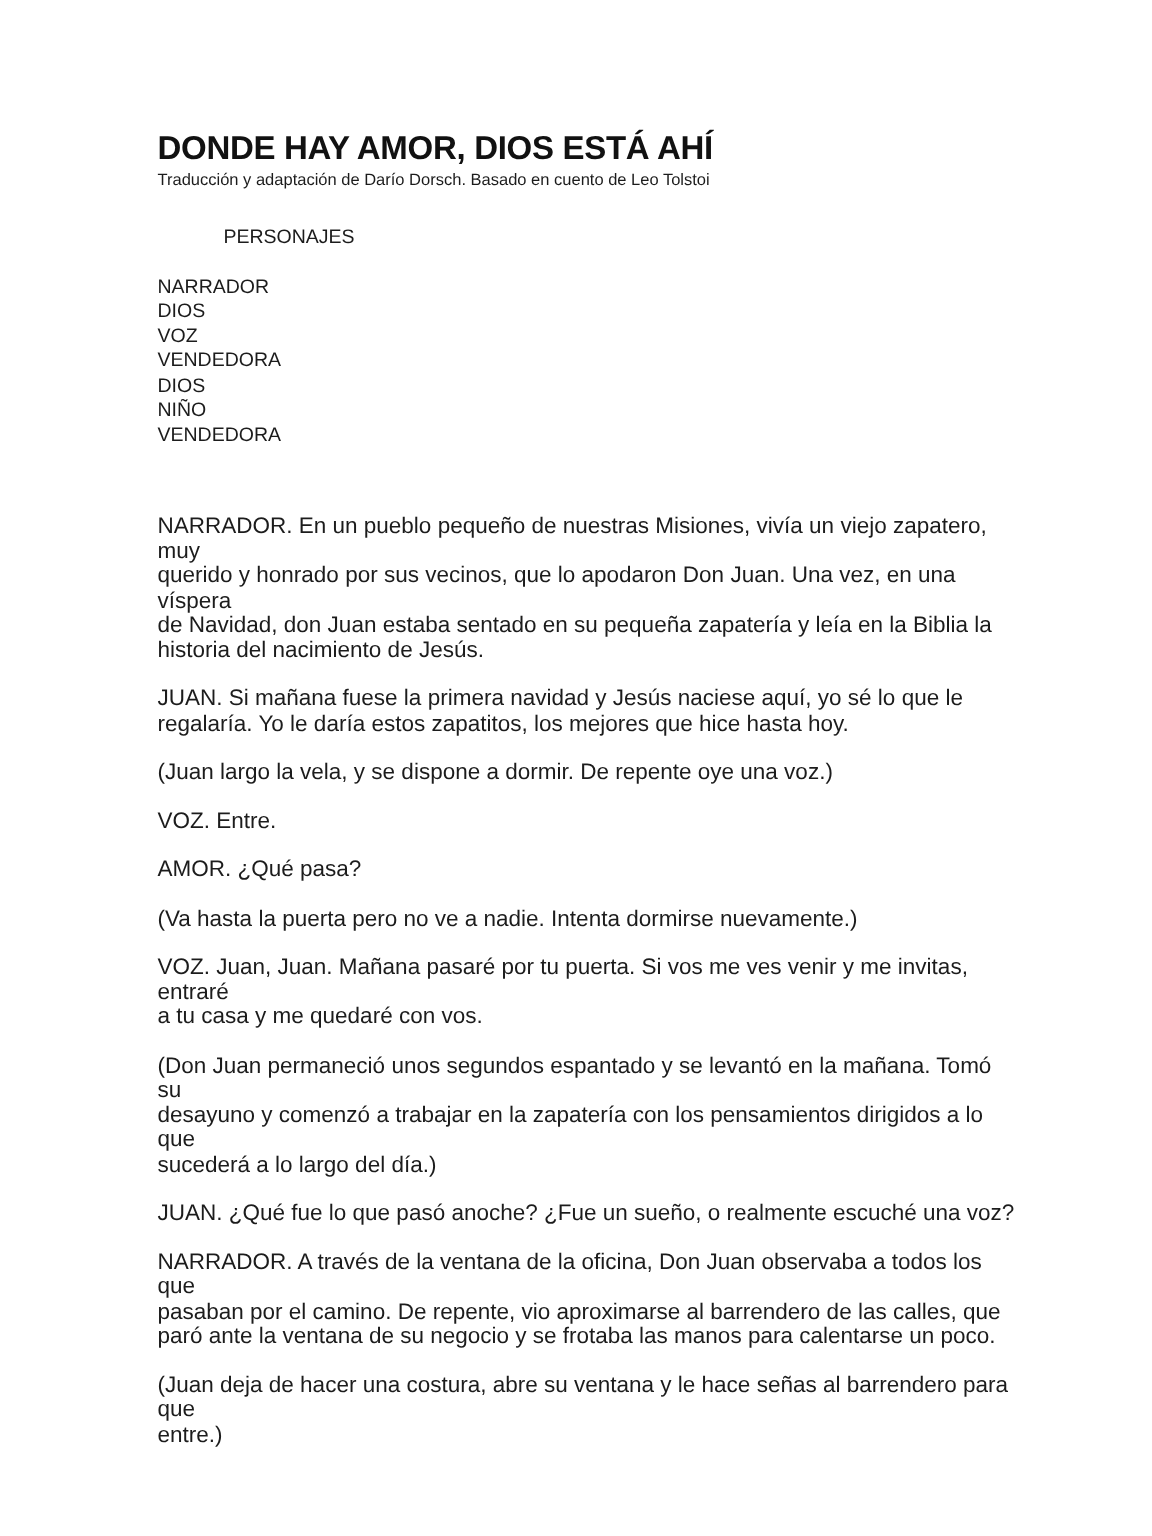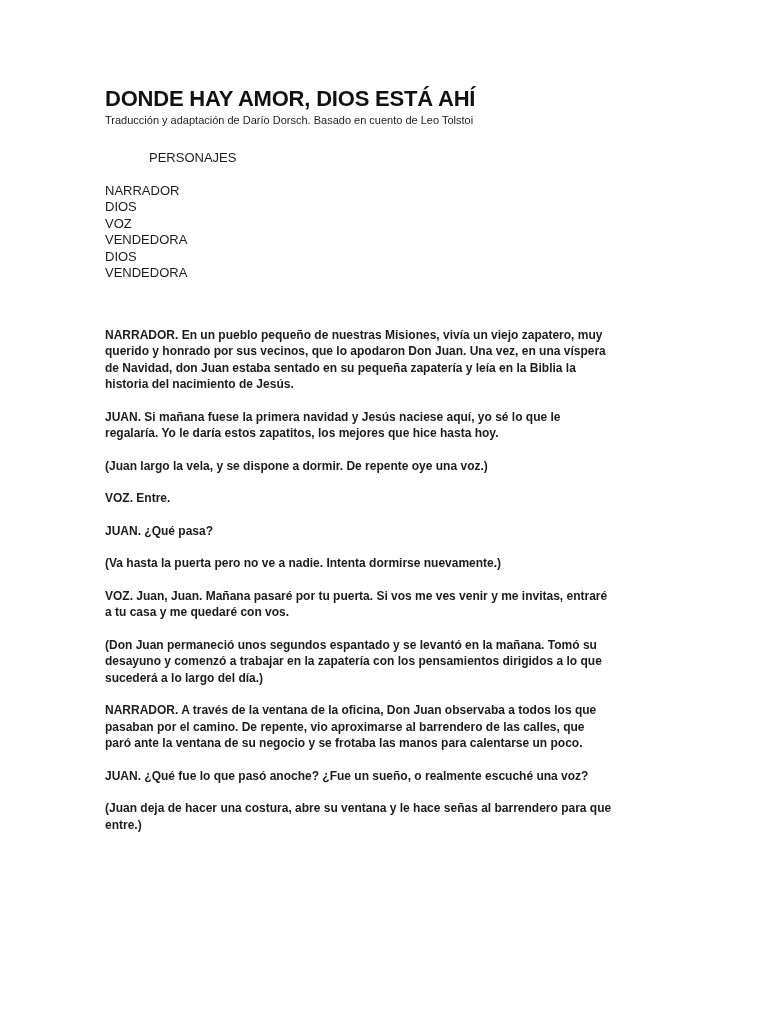--- a/index.html
+++ b/index.html
@@ -41,59 +41,59 @@
     margin-top: 23px;
     margin-left: 44px;
   }
   .cast-list {
     font-size: 13px;
     line-height: 16.5px;
     margin-top: 16px;
     margin-bottom: 45px;
   }
   .script-body .para {
-    font-size: 12px;
+    font-size: 15px;
     line-height: 16.5px;
     white-space: pre-line;
     margin: 0 0 16px 0;
     max-width: 600px;
-    font-weight: bold;
   }
 </style>
 </head>
 <body>
 
 <div class="page">
   <div class="doc-title">DONDE HAY AMOR, DIOS ESTÁ AHÍ</div>
   <div class="doc-subtitle">Traducción y adaptación de Darío Dorsch. Basado en cuento de Leo Tolstoi</div>
   <div class="cast-heading">PERSONAJES</div>
   <div class="cast-list">
       <div class="cast-member">NARRADOR</div>
       <div class="cast-member">DIOS</div>
       <div class="cast-member">VOZ</div>
       <div class="cast-member">VENDEDORA</div>
       <div class="cast-member">DIOS</div>
+      <div class="cast-member">NIÑO</div>
       <div class="cast-member">VENDEDORA</div>
     </div>
   <div class="script-body">
       <div class="para">NARRADOR. En un pueblo pequeño de nuestras Misiones, vivía un viejo zapatero, muy
 querido y honrado por sus vecinos, que lo apodaron Don Juan. Una vez, en una víspera
 de Navidad, don Juan estaba sentado en su pequeña zapatería y leía en la Biblia la
 historia del nacimiento de Jesús.</div>
       <div class="para">JUAN. Si mañana fuese la primera navidad y Jesús naciese aquí, yo sé lo que le
 regalaría. Yo le daría estos zapatitos, los mejores que hice hasta hoy.</div>
       <div class="para">(Juan largo la vela, y se dispone a dormir. De repente oye una voz.)</div>
       <div class="para">VOZ. Entre.</div>
-      <div class="para">JUAN. ¿Qué pasa?</div>
+      <div class="para">AMOR. ¿Qué pasa?</div>
       <div class="para">(Va hasta la puerta pero no ve a nadie. Intenta dormirse nuevamente.)</div>
       <div class="para">VOZ. Juan, Juan. Mañana pasaré por tu puerta. Si vos me ves venir y me invitas, entraré
 a tu casa y me quedaré con vos.</div>
       <div class="para">(Don Juan permaneció unos segundos espantado y se levantó en la mañana. Tomó su
 desayuno y comenzó a trabajar en la zapatería con los pensamientos dirigidos a lo que
 sucederá a lo largo del día.)</div>
+      <div class="para">JUAN. ¿Qué fue lo que pasó anoche? ¿Fue un sueño, o realmente escuché una voz?</div>
       <div class="para">NARRADOR. A través de la ventana de la oficina, Don Juan observaba a todos los que
 pasaban por el camino. De repente, vio aproximarse al barrendero de las calles, que
 paró ante la ventana de su negocio y se frotaba las manos para calentarse un poco.</div>
-      <div class="para">JUAN. ¿Qué fue lo que pasó anoche? ¿Fue un sueño, o realmente escuché una voz?</div>
       <div class="para">(Juan deja de hacer una costura, abre su ventana y le hace señas al barrendero para que
 entre.)</div>
     </div>
 </div>
 
 </body></html>

